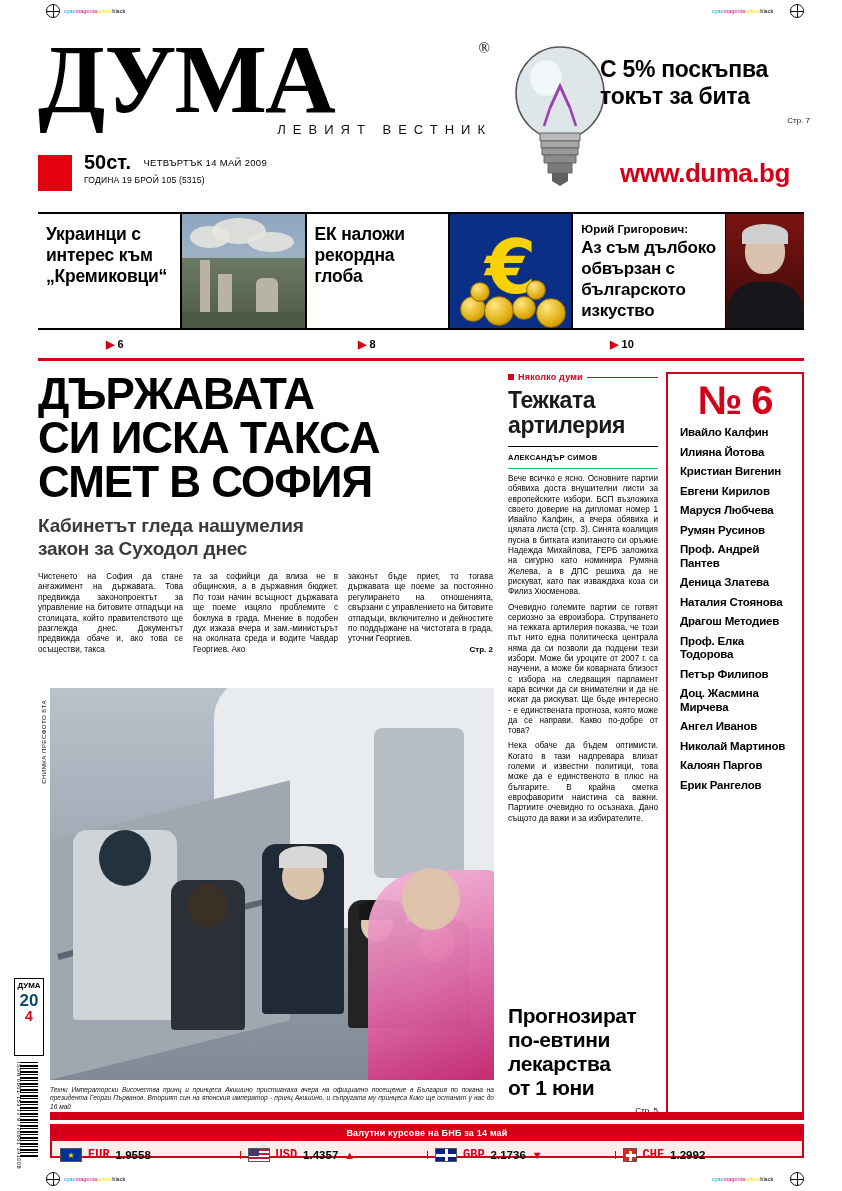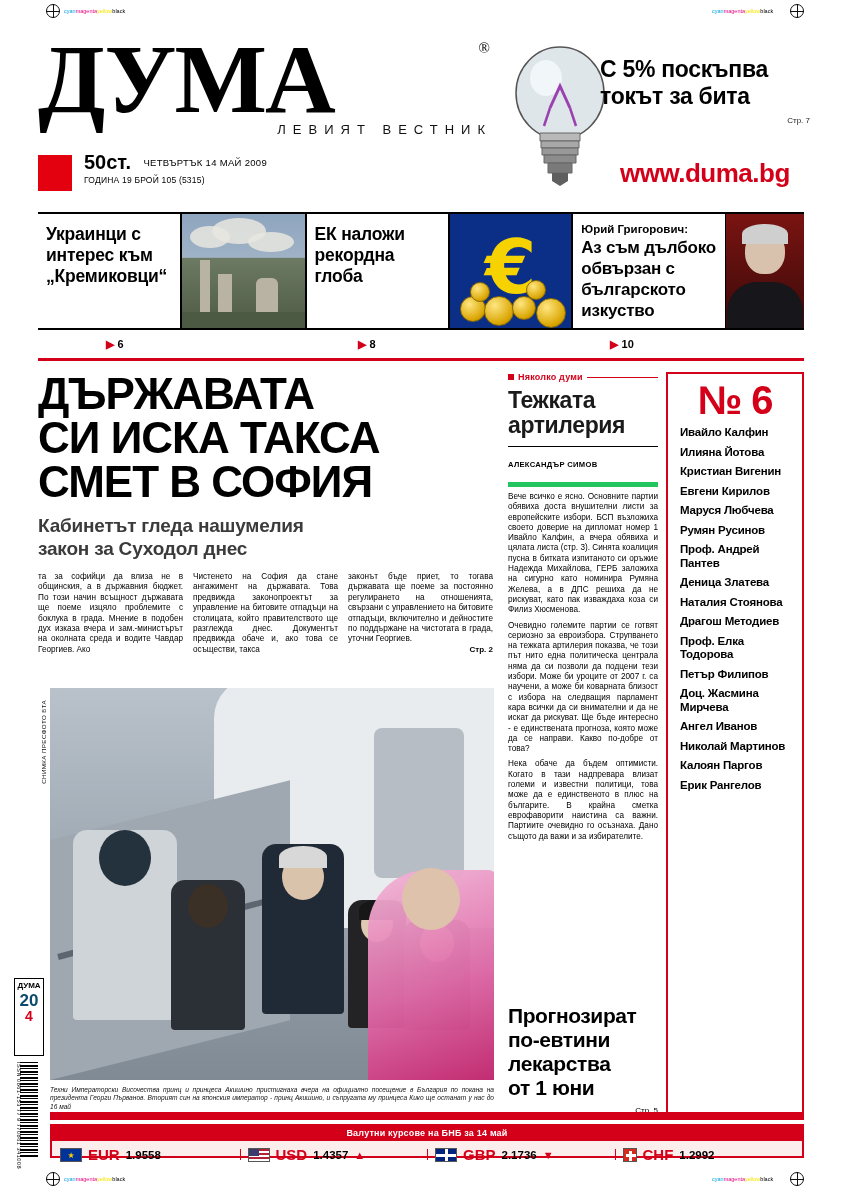--- a/index.html
+++ b/index.html
@@ -105,21 +105,21 @@
   .fig .body { position:absolute; left:50%; transform:translateX(-50%); border-radius:14px 14px 4px 4px; }
   .photo-credit { position:absolute; left:40px; top:700px; width:12px; font-size:6.2px; writing-mode:vertical-rl; transform:rotate(180deg); letter-spacing:.4px; color:#111; }
   .caption { position:absolute; left:50px; top:1086px; width:444px; font-size:6.6px; line-height:8.4px; font-style:italic; text-align:justify; color:#111; }
 
   
   .mid-col { position:absolute; left:508px; top:372px; width:150px; }
   .kicker { font-size:9px; font-weight:bold; color:#d4001a; letter-spacing:.2px; display:flex; align-items:center; gap:4px; }
   .kicker .dot { width:6px;height:6px;background:#d4001a;display:inline-block; }
   .kicker .line { flex:1; height:1px; background:#d4001a; }
   .mid-title { font-size:23px; font-weight:bold; line-height:25px; color:#1a1a1a; margin-top:6px; letter-spacing:-.4px; }
-  .byline { font-size:7.6px; font-weight:bold; margin-top:8px; border-top:1px solid #000; border-bottom:5px solid #22c55e; padding:13px 0; letter-spacing:.3px; }
+  .byline { font-size:7.6px; font-weight:bold; margin-top:8px; border-top:1px solid #000; border-bottom:1px solid #22c55e; padding:6px 0; letter-spacing:.3px; }
   .mid-body { font-size:8.2px; line-height:10.3px; text-align:justify; margin-top:5px; }
   .mid-body p { margin:0 0 5px 0; }
   .mid-promo { position:absolute; left:0; top:632px; width:150px; }
   .mid-promo .t { font-size:21px; font-weight:bold; line-height:24px; letter-spacing:-.4px; }
   .mid-promo .pg { font-size:8px; text-align:right; margin-top:6px; }
 
   
   .right-col { position:absolute; left:666px; top:372px; width:138px; height:745px; border:2px solid #d4001a; }
   .no6 { font-size:40px; font-weight:bold; color:#d4001a; text-align:center; line-height:44px; padding-top:4px; letter-spacing:-1px; }
   .names { padding:4px 10px 0 12px; }
@@ -135,21 +135,21 @@
     background:repeating-linear-gradient(to bottom, #000 0 1px, #fff 1px 3px, #000 3px 5px, #fff 5px 6px); }
   .barcode .num { position:absolute; left:0; top:0; font-size:5.6px; writing-mode:vertical-rl; letter-spacing:.5px; }
 
   
   .curr { position:absolute; left:50px; top:1124px; width:754px; height:34px; border:2px solid #d4001a; background:#fdeeee; }
   .curr-head { height:15px; background:#d4001a; color:#fff; font-size:9px; font-weight:bold; text-align:center; line-height:15px; letter-spacing:.2px; }
   .curr-row { display:flex; height:27px; align-items:center; }
   .curr-cell { flex:1; display:flex; align-items:center; gap:6px; padding-left:8px; position:relative; }
   .curr-cell + .curr-cell::before { content:""; position:absolute; left:0; top:3px; bottom:3px; width:1px; background:#d4001a; }
   .flag { width:22px; height:14px; border:1px solid #555; position:relative; overflow:hidden; flex:none; }
-  .curr-code { font-size:15px; font-weight:bold; color:#d4001a; }
+  .curr-code { font-size:12px; font-weight:bold; color:#d4001a;font-family:Liberation Mono, monospace; }
   .curr-val { font-size:11.5px; font-weight:bold; color:#000; }
   .arrow-up { color:#d4001a; font-size:11px; }
   .arrow-dn { color:#d4001a; font-size:11px; }
 
   .bottombar { position:absolute; left:50px; top:1112px; width:754px; height:8px; background:#d4001a; }
 </style>
 </head>
 <body>
 
 <div class="page">
@@ -277,22 +277,22 @@
 
   <div class="rule-red"></div>
 
   <div class="main-col">
     <div class="headline">ДЪРЖАВАТА</div>
     <div class="headline">СИ ИСКА ТАКСА</div>
     <div class="headline">СМЕТ В СОФИЯ</div>
     <div class="subhead">Кабинетът гледа нашумелия</div>
     <div class="subhead" style="margin-top:0;">закон за Суходол днес</div>
     <div class="lead-cols">
+      <div class="lead-col">Чистенето на София да стане ангажимент на държавата. Това предвижда законопроектът за управление на битовите отпадъци на столицата, който правителството ще разглежда днес. Документът предвижда обаче и, ако това се осъществи, такса</div>
       <div class="lead-col">та за софийци да влиза не в общинския, а в държавния бюджет. По този начин всъщност държавата ще поеме изцяло проблемите с боклука в града. Мнение в подобен дух изказа вчера и зам.-министърът на околната среда и водите Чавдар Георгиев. Ако</div>
-      <div class="lead-col">Чистенето на София да стане ангажимент на държавата. Това предвижда законопроектът за управление на битовите отпадъци на столицата, който правителството ще разглежда днес. Документът предвижда обаче и, ако това се осъществи, такса</div>
       <div class="lead-col">
         <span>законът бъде приет, то тогава държавата ще поеме за постоянно регулирането на отношенията, свързани с управлението на битовите отпадъци, включително и дейностите по поддържане на чистотата в града, уточни Георгиев.</span>
         <div class="contin">Стр. 2</div>
       </div>
     </div>
   </div>
 
   <div class="photo-credit">СНИМКА ПРЕСФОТО БТА</div>
   <div class="mainphoto">
     <div class="ph-sky"></div>

